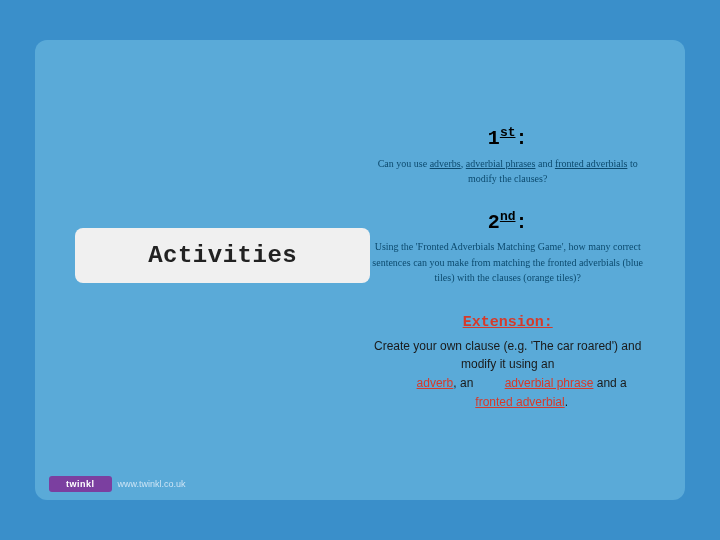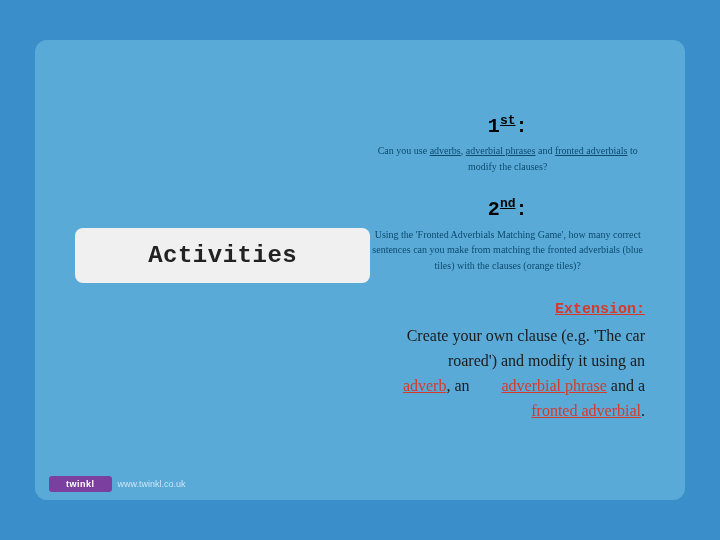--- a/index.html
+++ b/index.html
@@ -76,37 +76,37 @@
       font-size: 10px;
       color: #0c4a6e;
       line-height: 1.55;
     }
 
     .underline-word {
       text-decoration: underline;
     }
 
     .extension-block {
-      text-align: right;
+      text-align: center;
       margin-top: 6px;
       width: 100%;
     }
 
     .extension-heading {
       font-family: 'Courier New', Courier, monospace;
       font-size: 15px;
       font-weight: bold;
       color: #d63a2a;
       text-decoration: underline;
       margin-bottom: 6px;
     }
 
     .extension-text {
-      font-family: Liberation Serif, serif;
-      font-size: 16px;
+      font-family: Liberation Sans, sans-serif;
+      font-size: 12px;
       color: #1a1a1a;
       line-height: 1.55;
     }
 
     .red-word {
       color: #d63a2a;
       text-decoration: underline;
       margin-left: 28px;
     }
 

